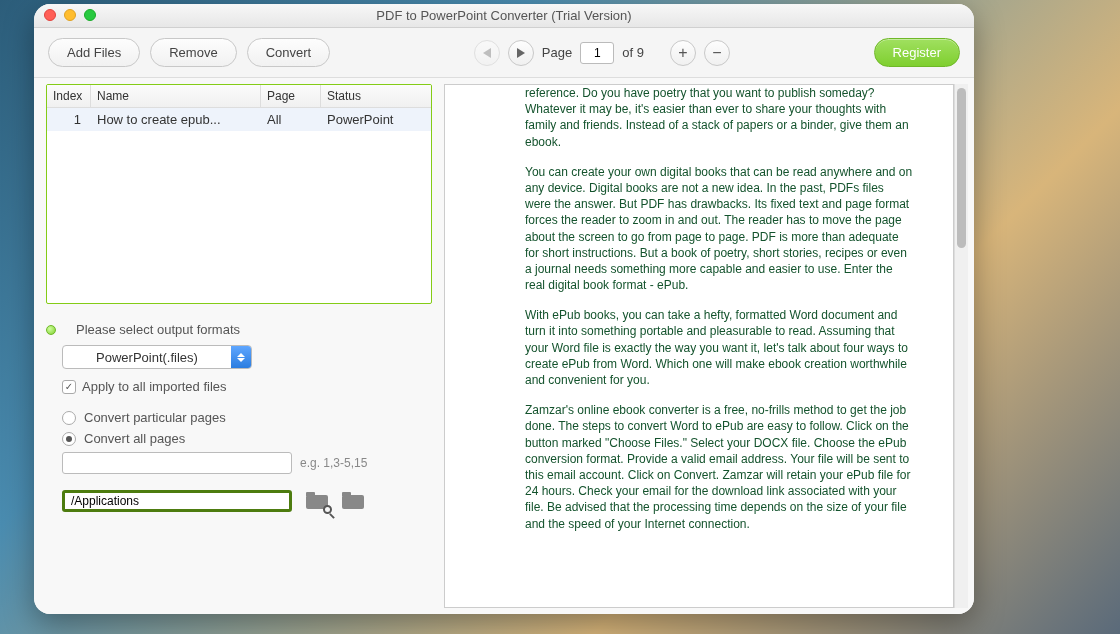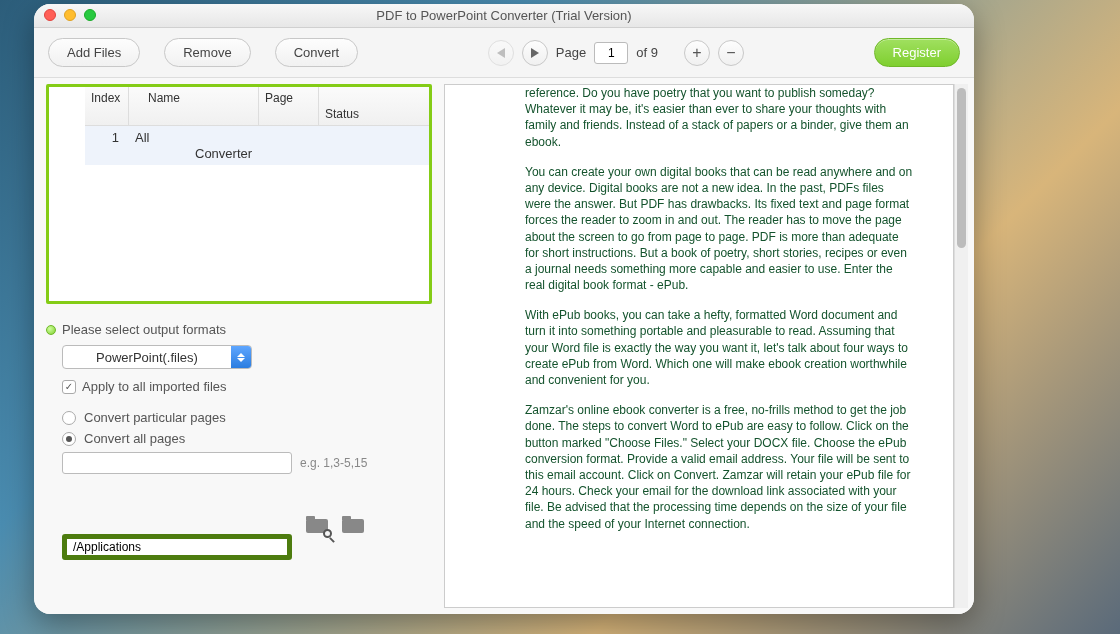--- a/index.html
+++ b/index.html
@@ -45,21 +45,21 @@
   .tl.yellow { background: #ffbd2e; border:1px solid #dea123;}
   .tl.green { background: #28c940; border:1px solid #1aab29;}
   .title { font-size: 13px; color: #555; }
   .toolbar {
     height: 50px;
     background: #f5f5f5;
     border-bottom: 1px solid #ddd;
     display: flex;
     align-items: center;
     padding: 0 14px;
-    gap: 24px;
+    gap: 10px;
   }
   .pillbtn {
     border: 1px solid #c8c8c8;
     background: linear-gradient(#fdfdfd,#f1f1f1);
     border-radius: 16px;
     padding: 6px 18px;
     font-size: 13px;
     color: #444;
     cursor: pointer;
   }
@@ -102,48 +102,47 @@
     overflow:hidden;
     background:#f8f8f8;
   }
   .leftpanel {
     width: 410px;
     padding: 6px 12px 12px 12px;
     overflow-y:auto;
     font-size:13px;
   }
   .filetable {
-    border:3px solid #84cc16;
+    border:1px solid #84cc16;
     background:#fff;
     height: 220px;
     border-radius:2px;
     overflow:hidden;
     margin-bottom:18px;
-    padding-left:36px;
   }
   .filetable .thead {
     display:flex;
     background:linear-gradient(#fbfbfb,#f0f0f0);
     border-bottom:1px solid #ddd;
     font-size:12px;
     color:#333;
   }
   .th, .td { padding:4px 6px; }
   .col-index{width:44px;}
-  .col-name{flex:1;margin-left:13px;}
+  .col-name{flex:1;}
   .col-page{width:60px;}
-  .col-status{width:110px;margin-top:16px;}
+  .col-status{width:110px;}
   .th { border-right:1px solid #ddd; }
   .trow { display:flex; background:#eef3fb; font-size:13px; color:#333; }
   .col-index.td{text-align:right;padding-right:10px;}
   .group {
     margin: 10px 0 16px 0;
   }
   .glabel {
-    display:flex; align-items:center; gap:6px;
+    display:flex; align-items:center; gap:20px;
     font-size:13px; color:#555; margin-bottom:8px;
   }
   .gdot {
     width:10px;height:10px;border-radius:50%;
     background:radial-gradient(circle at 35% 35%, #cfff9e, #7fcf2f);
     border:1px solid #6fb828;
   }
   .select {
     display:flex; align-items:center;
     border:1px solid #bbb; border-radius:4px;
@@ -163,21 +162,21 @@
   .checkrow{display:flex;align-items:center;gap:6px;margin-left:16px;font-size:13px;color:#555;}
   .check{width:14px;height:14px;border:1px solid #aaa;border-radius:3px;background:#fff;display:flex;align-items:center;justify-content:center;font-size:10px;color:#555;}
   .radiorow{display:flex;align-items:center;gap:8px;margin-left:16px;font-size:13px;color:#555;margin-bottom:6px;}
   .radio{width:14px;height:14px;border:1px solid #aaa;border-radius:50%;background:#fff;display:flex;align-items:center;justify-content:center;}
   .radio.sel::after{content:"";width:6px;height:6px;border-radius:50%;background:#555;}
   .rangeinput{
     margin-left:16px;width:230px;height:22px;border:1px solid #bbb;border-radius:3px;padding:0 6px;font-size:12px;
   }
   .hint{font-size:12px;color:#888;margin-left:8px;}
   .folderrow{display:flex;align-items:center;gap:14px;margin-left:16px;}
-  .folderinput{width:230px;height:22px;border:5px solid #4d7c0f;border-radius:3px;padding:8px 6px;font-size:12px;margin-top:44px;}
+  .folderinput{width:230px;height:22px;border:3px solid #4d7c0f;border-radius:3px;padding:8px 6px;font-size:12px;}
   .ficon{width:22px;height:18px;position:relative;cursor:pointer;}
   .ficon .tab{position:absolute;left:0;top:0;width:9px;height:4px;background:#888;border-radius:1px 1px 0 0;}
   .ficon .body{position:absolute;left:0;top:3px;width:22px;height:14px;background:#888;border-radius:2px;}
   .ficon .mag{position:absolute;right:-4px;bottom:-4px;width:9px;height:9px;border:2px solid #555;border-radius:50%;background:#f5f5f5;}
   .ficon .magh{position:absolute;right:-7px;bottom:-7px;width:6px;height:2px;background:#555;transform:rotate(45deg);}
   .rightpanel{
     flex:1;
     display:flex;
     padding:6px 6px 6px 0;
     overflow:hidden;
@@ -251,22 +250,23 @@
 
       <div class="filetable">
         <div class="thead">
           <div class="th col-index">Index</div>
           <div class="th col-name">Name</div>
           <div class="th col-page">Page</div>
           <div class="th col-status" style="border-right:none">Status</div>
         </div>
         <div class="trow">
           <div class="td col-index">1</div>
+          <div class="td col-name">How to create epub...</div>
           <div class="td col-page">All</div>
-          <div class="td col-status">Converter</div>
+          <div class="td col-status">PowerPoint</div>
         </div>
       </div>
 
       <div class="group">
         <div class="glabel">
           <span class="gdot"></span>
           <span>Please select output formats</span>
         </div>
         <div class="select">
           <span class="seltext">PowerPoint(.files)</span>

